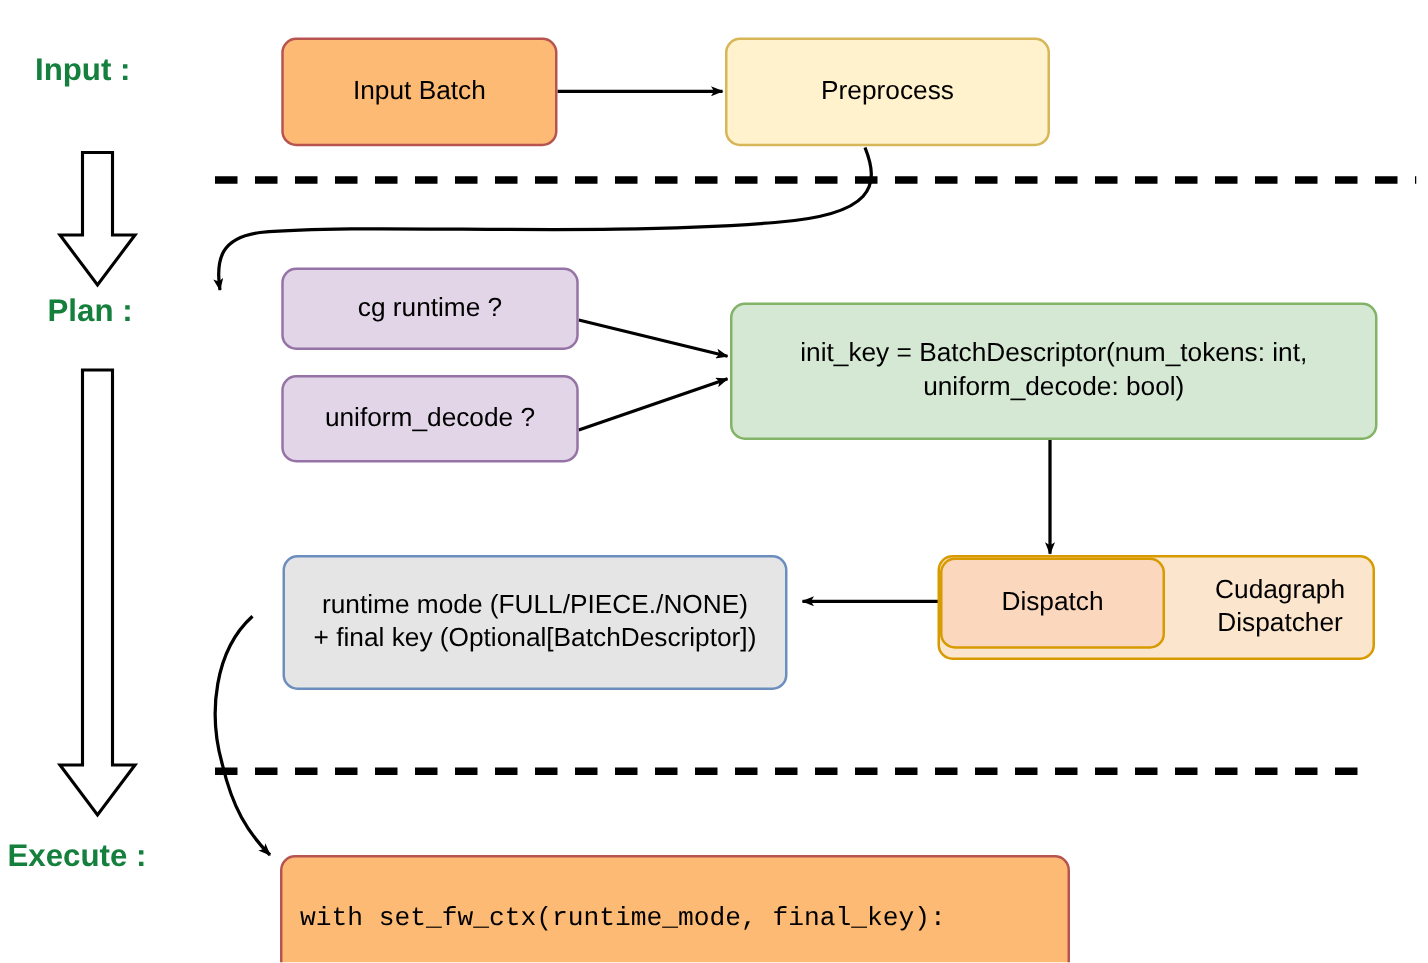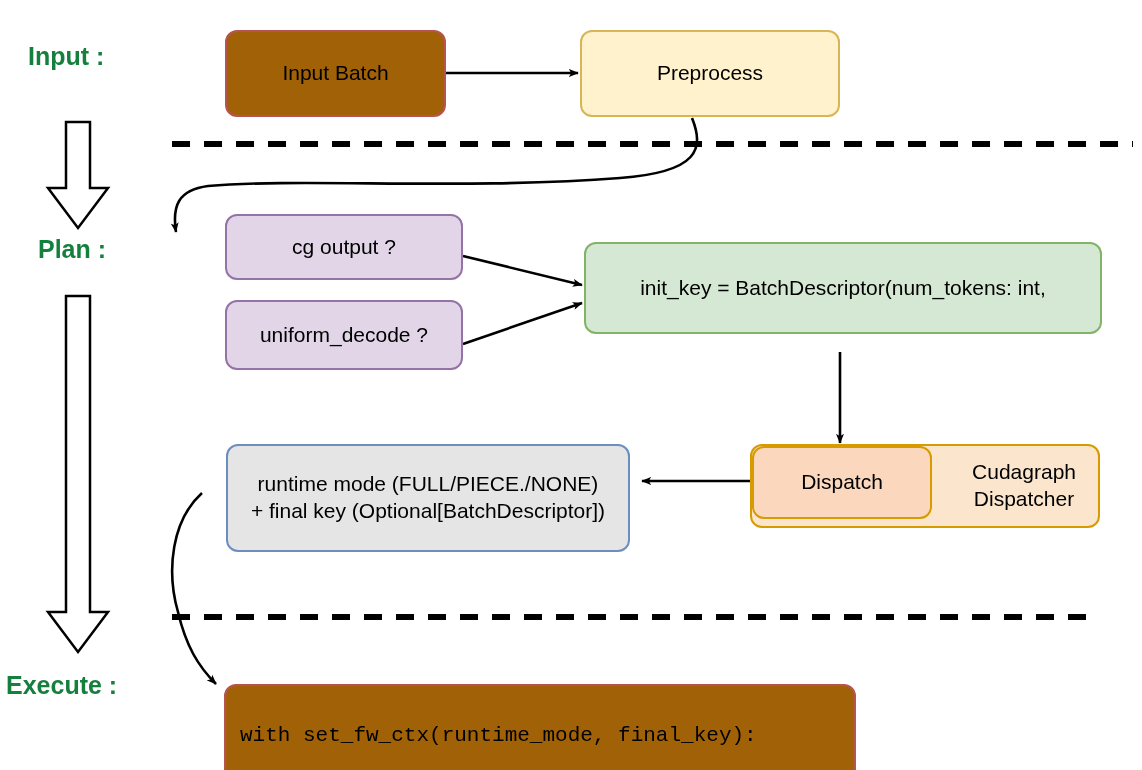--- a/index.html
+++ b/index.html
@@ -47,21 +47,21 @@
     justify-content: center;
     text-align: center;
     color: #000000;
     font-size: 21px;
     line-height: 1.28;
     padding: 4px 10px;
     font-family: "Liberation Sans", sans-serif;
   }
   .node .node-text { display: block; width: 100%; }
 
-  .n-pink   { background: #a16207; border-color: #b85450; }
+  .n-pink   { background: #fdba74; border-color: #b85450; }
   .n-yellow { background: #fff2cc; border-color: #d6b656; }
   .n-purple { background: #e1d5e7; border-color: #9673a6; }
   .n-green  { background: #d5e8d4; border-color: #82b366; }
   .n-blue   { background: #e5e5e5; border-color: #6c8ebf; }
   .n-orange-outer { background: #fce5cd; border-color: #d79b00; }
   .n-orange-inner { background: #fad7bd; border-color: #d79b00; }
 
   .node.code {
     font-family: "Liberation Mono", monospace;
     font-size: 21px;
@@ -117,30 +117,31 @@
 
   <div class="node n-pink" id="node-input-batch" style="left:225px; top:30px; width:221px; height:87px;">
     <span class="node-text">Input Batch</span>
   </div>
 
   <div class="node n-yellow" id="node-preprocess" style="left:580px; top:30px; width:260px; height:87px;">
     <span class="node-text">Preprocess</span>
   </div>
 
   <div class="node n-purple" id="node-cg-padding" style="left:225px; top:214px; width:238px; height:66px;">
-    <span class="node-text">cg output ?</span>
+    <span class="node-text">cg runtime ?</span>
   </div>
 
   <div class="node n-purple" id="node-uniform-decode" style="left:225px; top:300px; width:238px; height:70px;">
     <span class="node-text">uniform_decode ?</span>
   </div>
 
-  <div class="node n-green" id="node-init-key" style="left:584px; top:242px; width:518px; height:92px;">
+  <div class="node n-green" id="node-init-key" style="left:584px; top:242px; width:518px; height:110px;">
     <span class="node-text">
       <span>init_key = BatchDescriptor(num_tokens: int,</span><br>
+      <span>uniform_decode: bool)</span>
     </span>
   </div>
 
   <div class="node n-orange-outer" id="node-cudagraph-dispatcher" style="left:750px; top:444px; width:350px; height:84px; justify-content:flex-end; padding-right:22px;">
     <span class="node-text" style="width:auto;">
       <span>Cudagraph</span><br>
       <span>Dispatcher</span>
     </span>
   </div>
 

